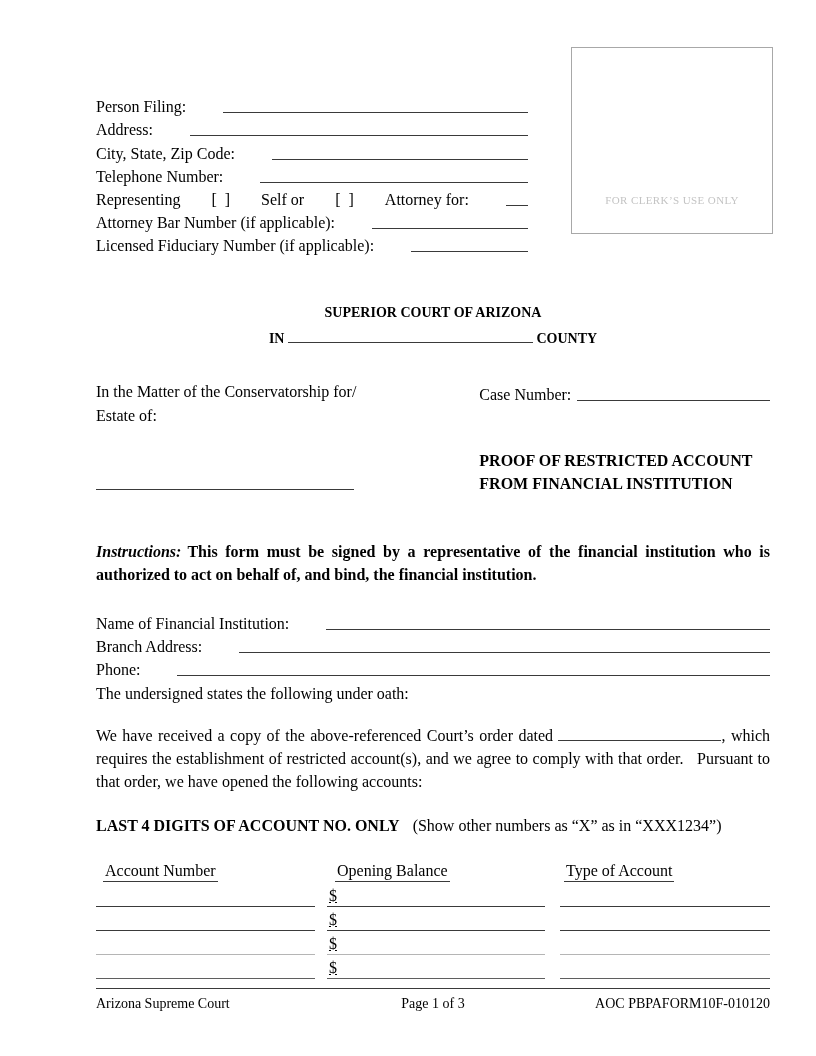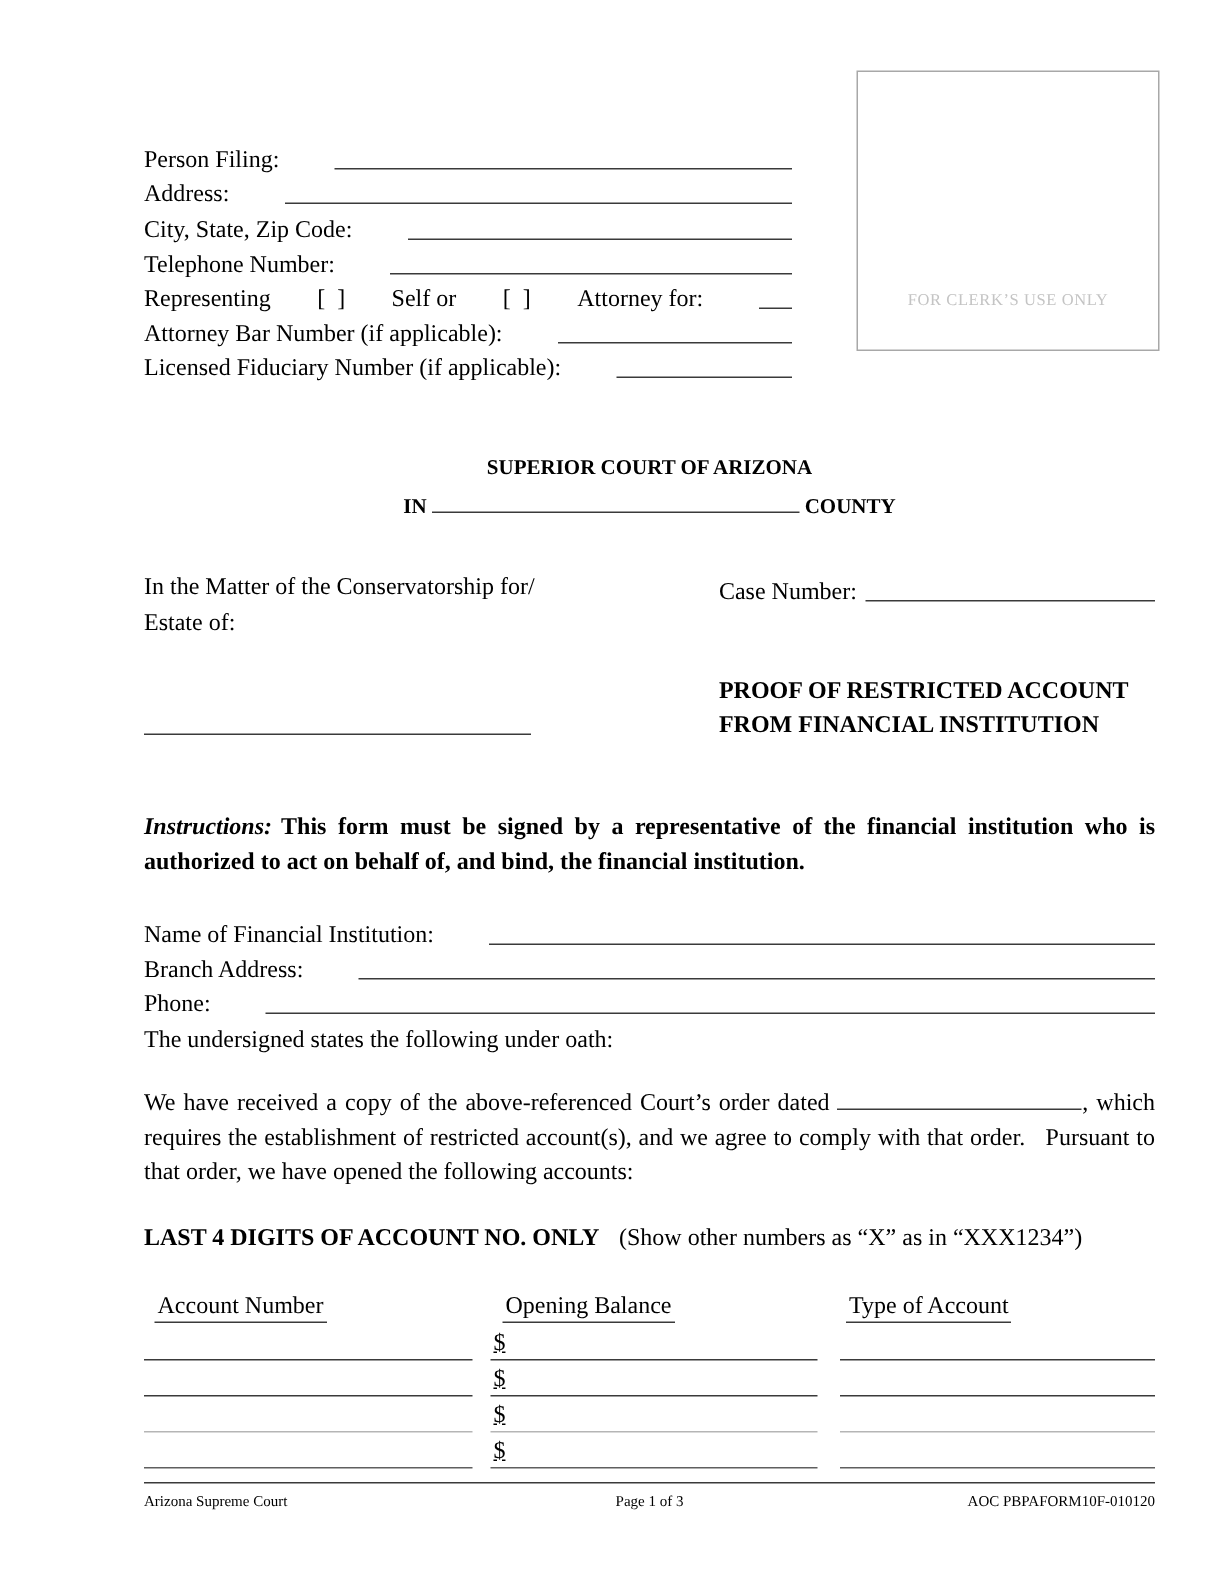--- a/index.html
+++ b/index.html
@@ -73,21 +73,21 @@
   .d-row > div { display:flex; align-items:flex-end; padding-left:2px; }
   .lr-dark  > div { border-bottom:1px solid var(--line,#3a3a3a); }
   .lr-light > div { border-bottom:1px solid var(--table-line-light,#b5b5b5); }
   .lr-mid   > div { border-bottom:1px solid var(--table-line-mid,#5f5f5f); }
   .dollar { line-height:21px; }
 
   
   .footer {
     position:absolute; left:96px; top:988px; width:674px;
     border-top:1px solid var(--line,#3a3a3a); padding-top:7px;
-    display:flex; font-size:10px;
+    display:flex; font-size:14px;
   }
   .footer span { flex:1 1 0; }
   .footer .f-center { text-align:center; }
   .footer .f-right { text-align:right; }
 </style>
 </head>
 <body>
 
 <div class="page">
 

